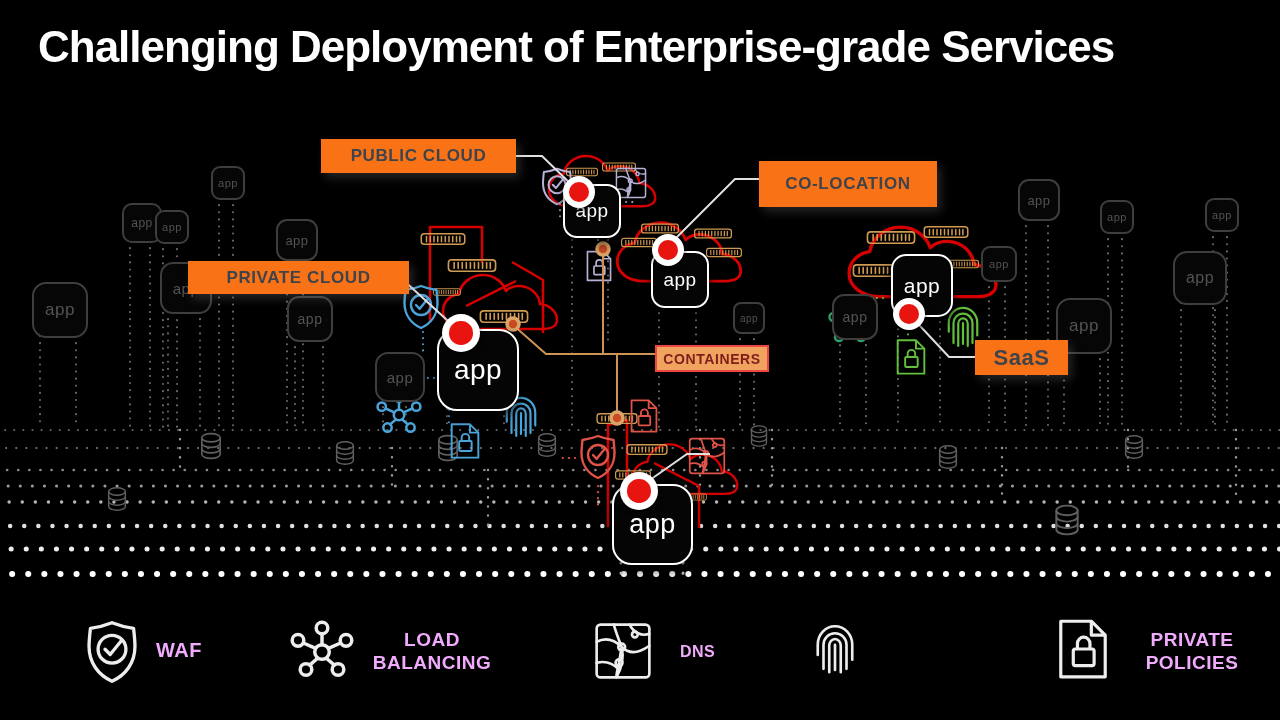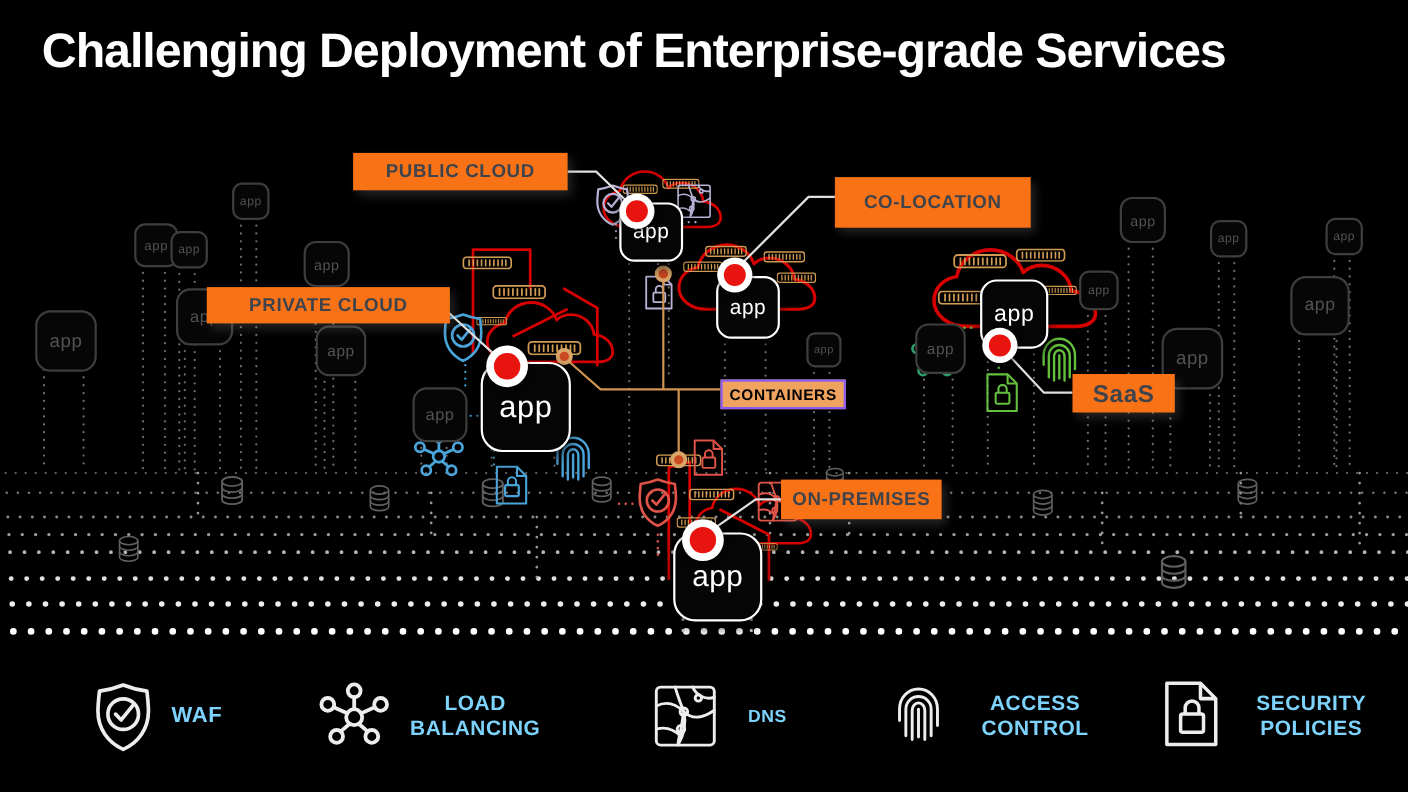--- a/index.html
+++ b/index.html
@@ -16,23 +16,23 @@
   .appmain{position:absolute;z-index:4;background:#050505;border:2.5px solid #ffffff;
            color:#fff;display:flex;align-items:center;justify-content:center;
            box-shadow:0 5px 12px rgba(0,0,0,.7);font-weight:400;letter-spacing:.5px;}
   .appmain .dot{position:absolute;border-radius:50%;background:#fff;z-index:5;
                 box-shadow:0 2px 5px rgba(0,0,0,.6);display:flex;align-items:center;justify-content:center;}
   .appmain .dot i{display:block;width:62%;height:62%;border-radius:50%;background:#e8140f;}
   
   .callout{position:absolute;z-index:6;background:#f97316;color:#3e434c;font-weight:bold;
            display:flex;align-items:center;justify-content:center;letter-spacing:.6px;
            box-shadow:4px 5px 9px rgba(130,130,130,.28);}
-  .callout.orange{background:#f0a35e;border:2px solid #8b5cf6;color:#000000;box-shadow:none;}
+  .callout.orange{background:#f0a35e;border:2px solid #ef4444;color:#7f1d1d;box-shadow:none;}
   
-  .legend-label{position:absolute;z-index:3;color:#7dd3fc;font-weight:bold;letter-spacing:.5px;
+  .legend-label{position:absolute;z-index:3;color:#f0abfc;font-weight:bold;letter-spacing:.5px;
                 text-align:center;line-height:23px;}
   .legend-icon{position:absolute;z-index:3;}
   use{fill:none;stroke:currentColor;}
 </style>
 </head>
 <body>
 
 <div id="stage">
 
 <svg width="0" height="0" style="position:absolute">
@@ -372,23 +372,20 @@
     </div>
 <div class="callout" style="left:759px;top:161px;width:178px;height:46px;font-size:17px">
       <span>CO-LOCATION</span>
     </div>
 <div class="callout" style="left:188px;top:261px;width:221px;height:33px;font-size:17px">
       <span>PRIVATE CLOUD</span>
     </div>
 <div class="callout orange" style="left:655px;top:345px;width:110px;height:23px;font-size:14px">
       <span>CONTAINERS</span>
     </div>
-<div class="callout" style="left:710px;top:436px;width:146px;height:36px;font-size:17px">
-      <span>ON-PREMISES</span>
-    </div>
 <div class="callout" style="left:975px;top:340px;width:93px;height:35px;font-size:22px">
       <span>SaaS</span>
     </div>
 
 <svg class="legend-icon" style="left:84px;top:620px" width="56" height="64" viewBox="0 0 40 46" color="#ededed">
       <use href="#i-shield"></use>
     </svg>
 <div class="legend-label" style="left:156px;top:639px;font-size:20px">WAF</div>
 
 <svg class="legend-icon" style="left:290px;top:620px" width="64" height="64" viewBox="0 0 44 44" color="#ededed">
@@ -397,20 +394,19 @@
 <div class="legend-label" style="left:368px;top:628px;width:128px;font-size:19px">LOAD BALANCING</div>
 
 <svg class="legend-icon" style="left:594px;top:622px" width="58" height="58" viewBox="0 0 44 44" color="#ededed">
       <use href="#i-map"></use>
     </svg>
 <div class="legend-label" style="left:680px;top:640px;font-size:16px">DNS</div>
 
 <svg class="legend-icon" style="left:812px;top:618px" width="46" height="58" viewBox="0 0 40 48" color="#ededed">
       <use href="#i-fingerprint"></use>
     </svg>
-<div class="legend-label" style="left:880px;top:628px;width:122px;font-size:19px">ACCESS CONTROL</div>
 
 <svg class="legend-icon" style="left:1058px;top:618px" width="50" height="62" viewBox="0 0 36 44" color="#ededed">
       <use href="#i-doclock"></use>
     </svg>
-<div class="legend-label" style="left:1124px;top:628px;width:136px;font-size:19px">SECURITY POLICIES</div>
+<div class="legend-label" style="left:1124px;top:628px;width:136px;font-size:19px">PRIVATE POLICIES</div>
 
 </div>
 
 </body></html>

